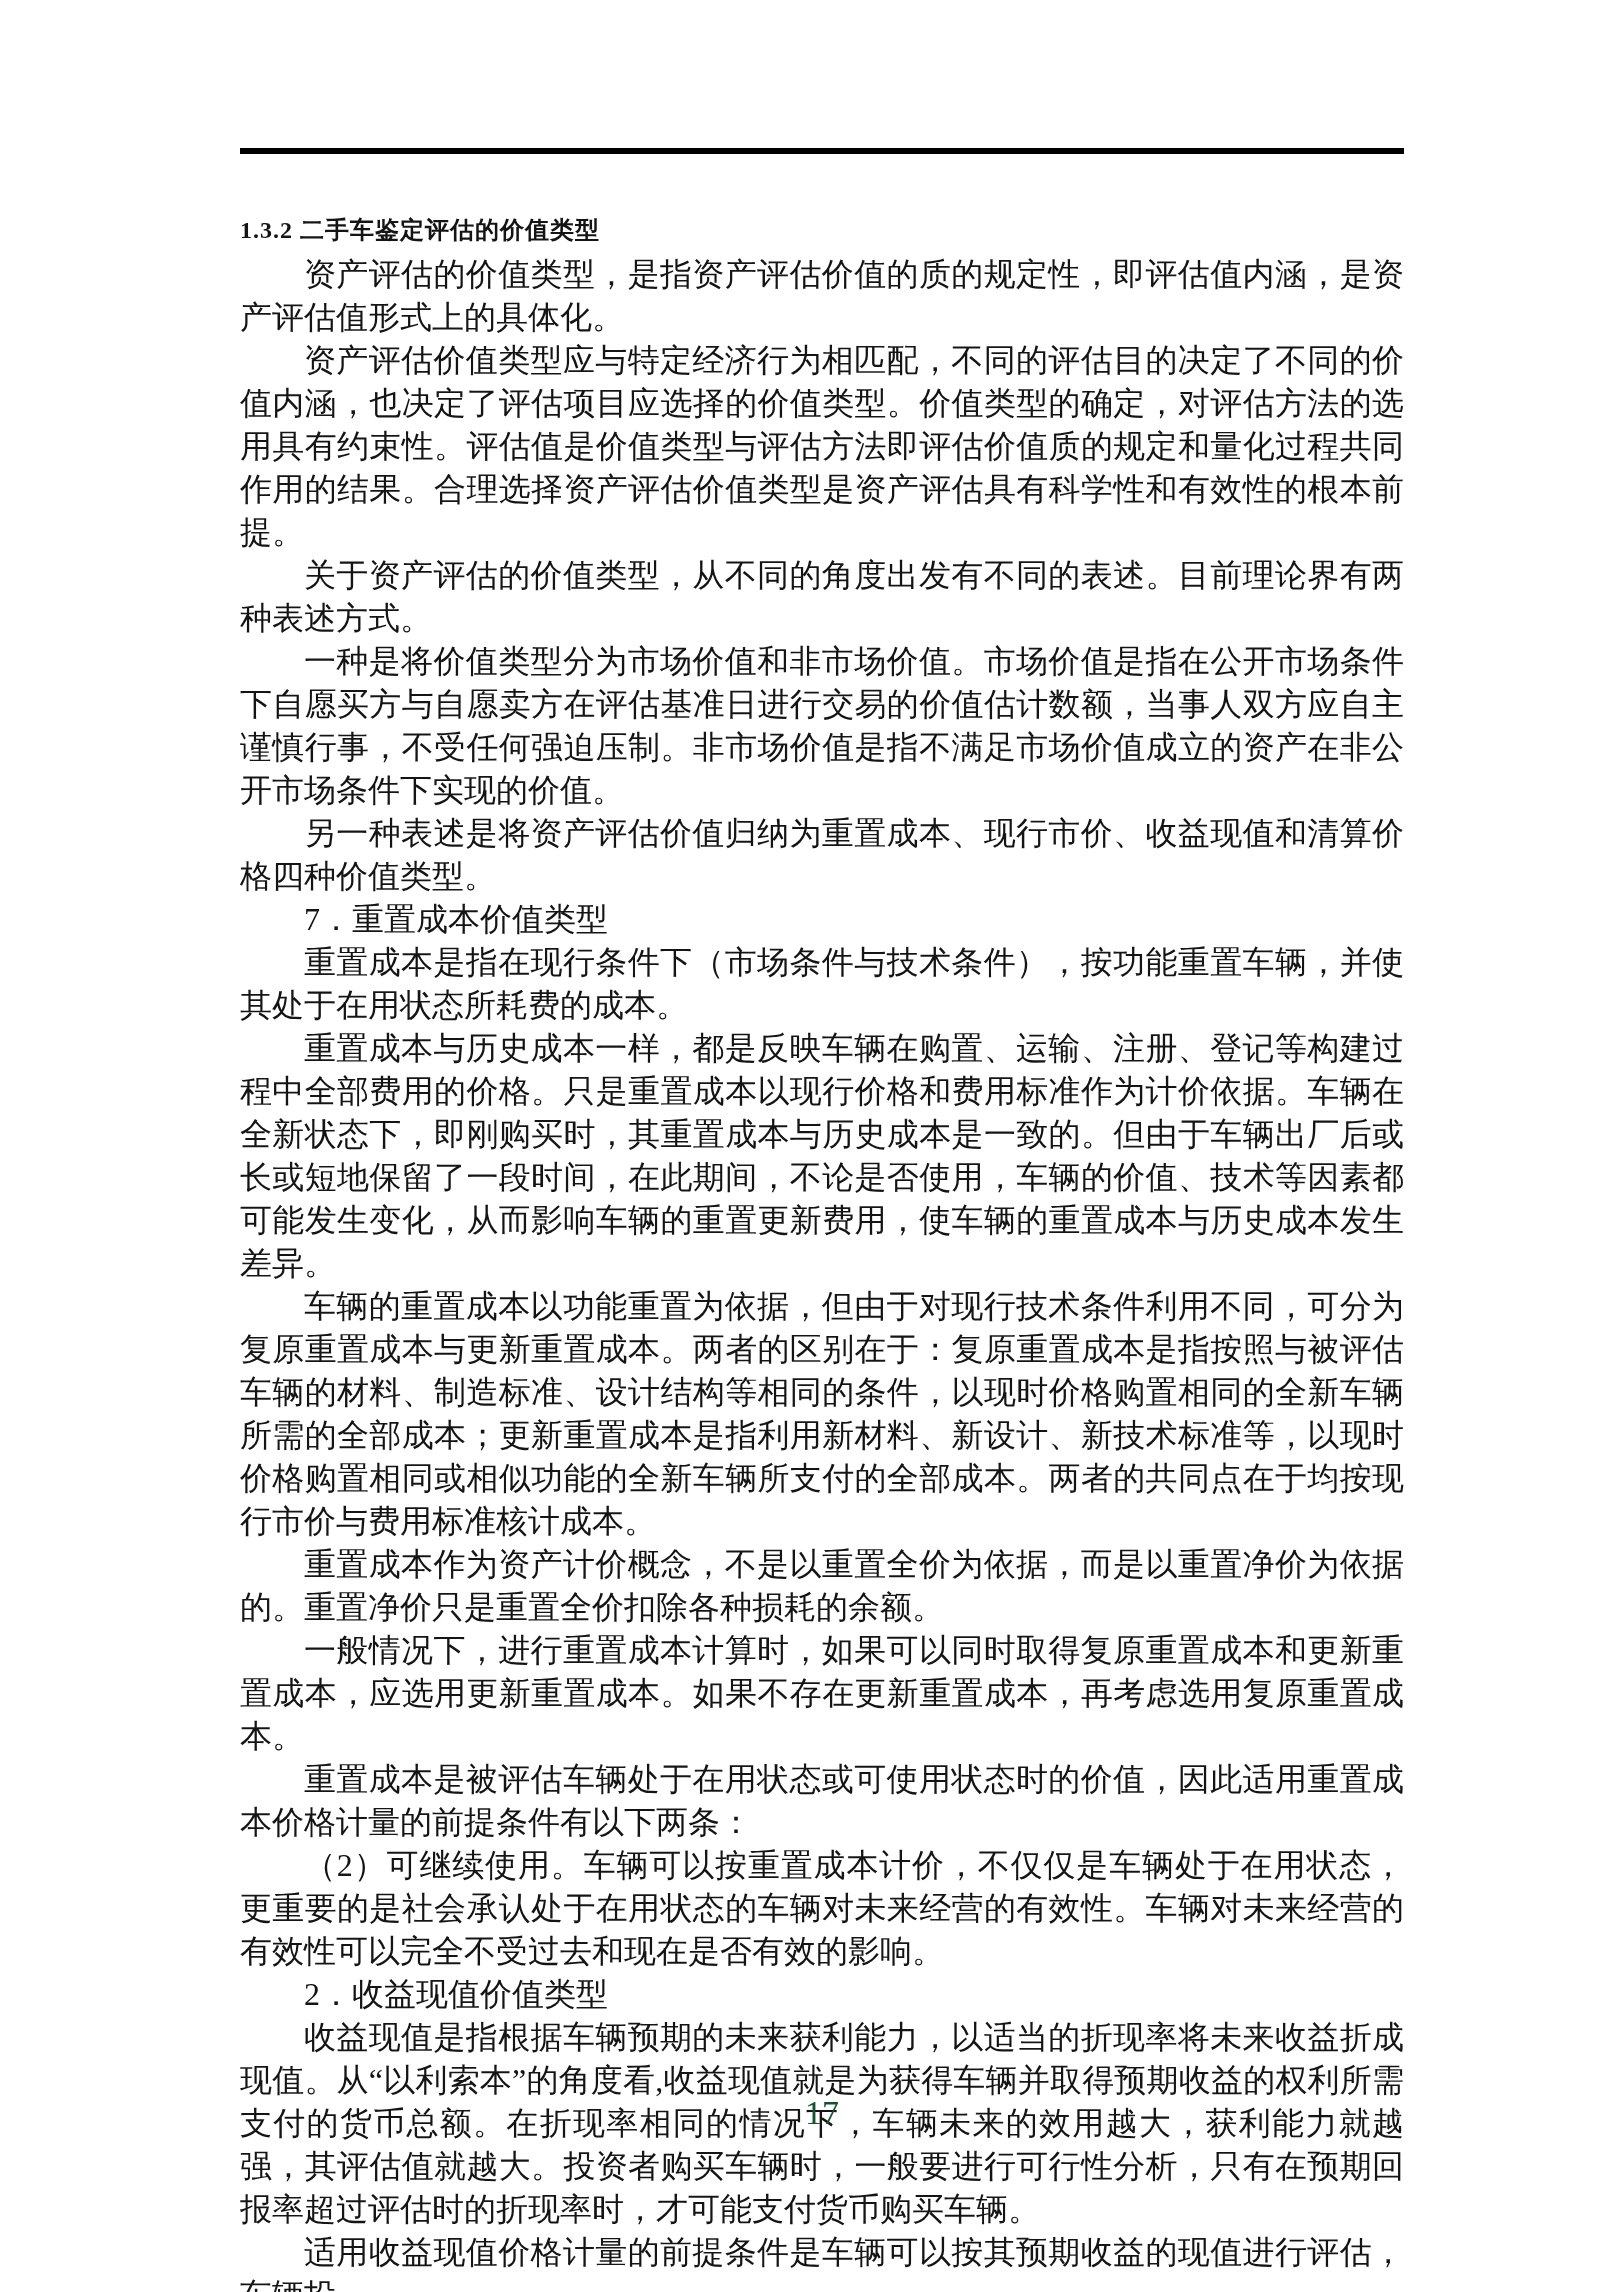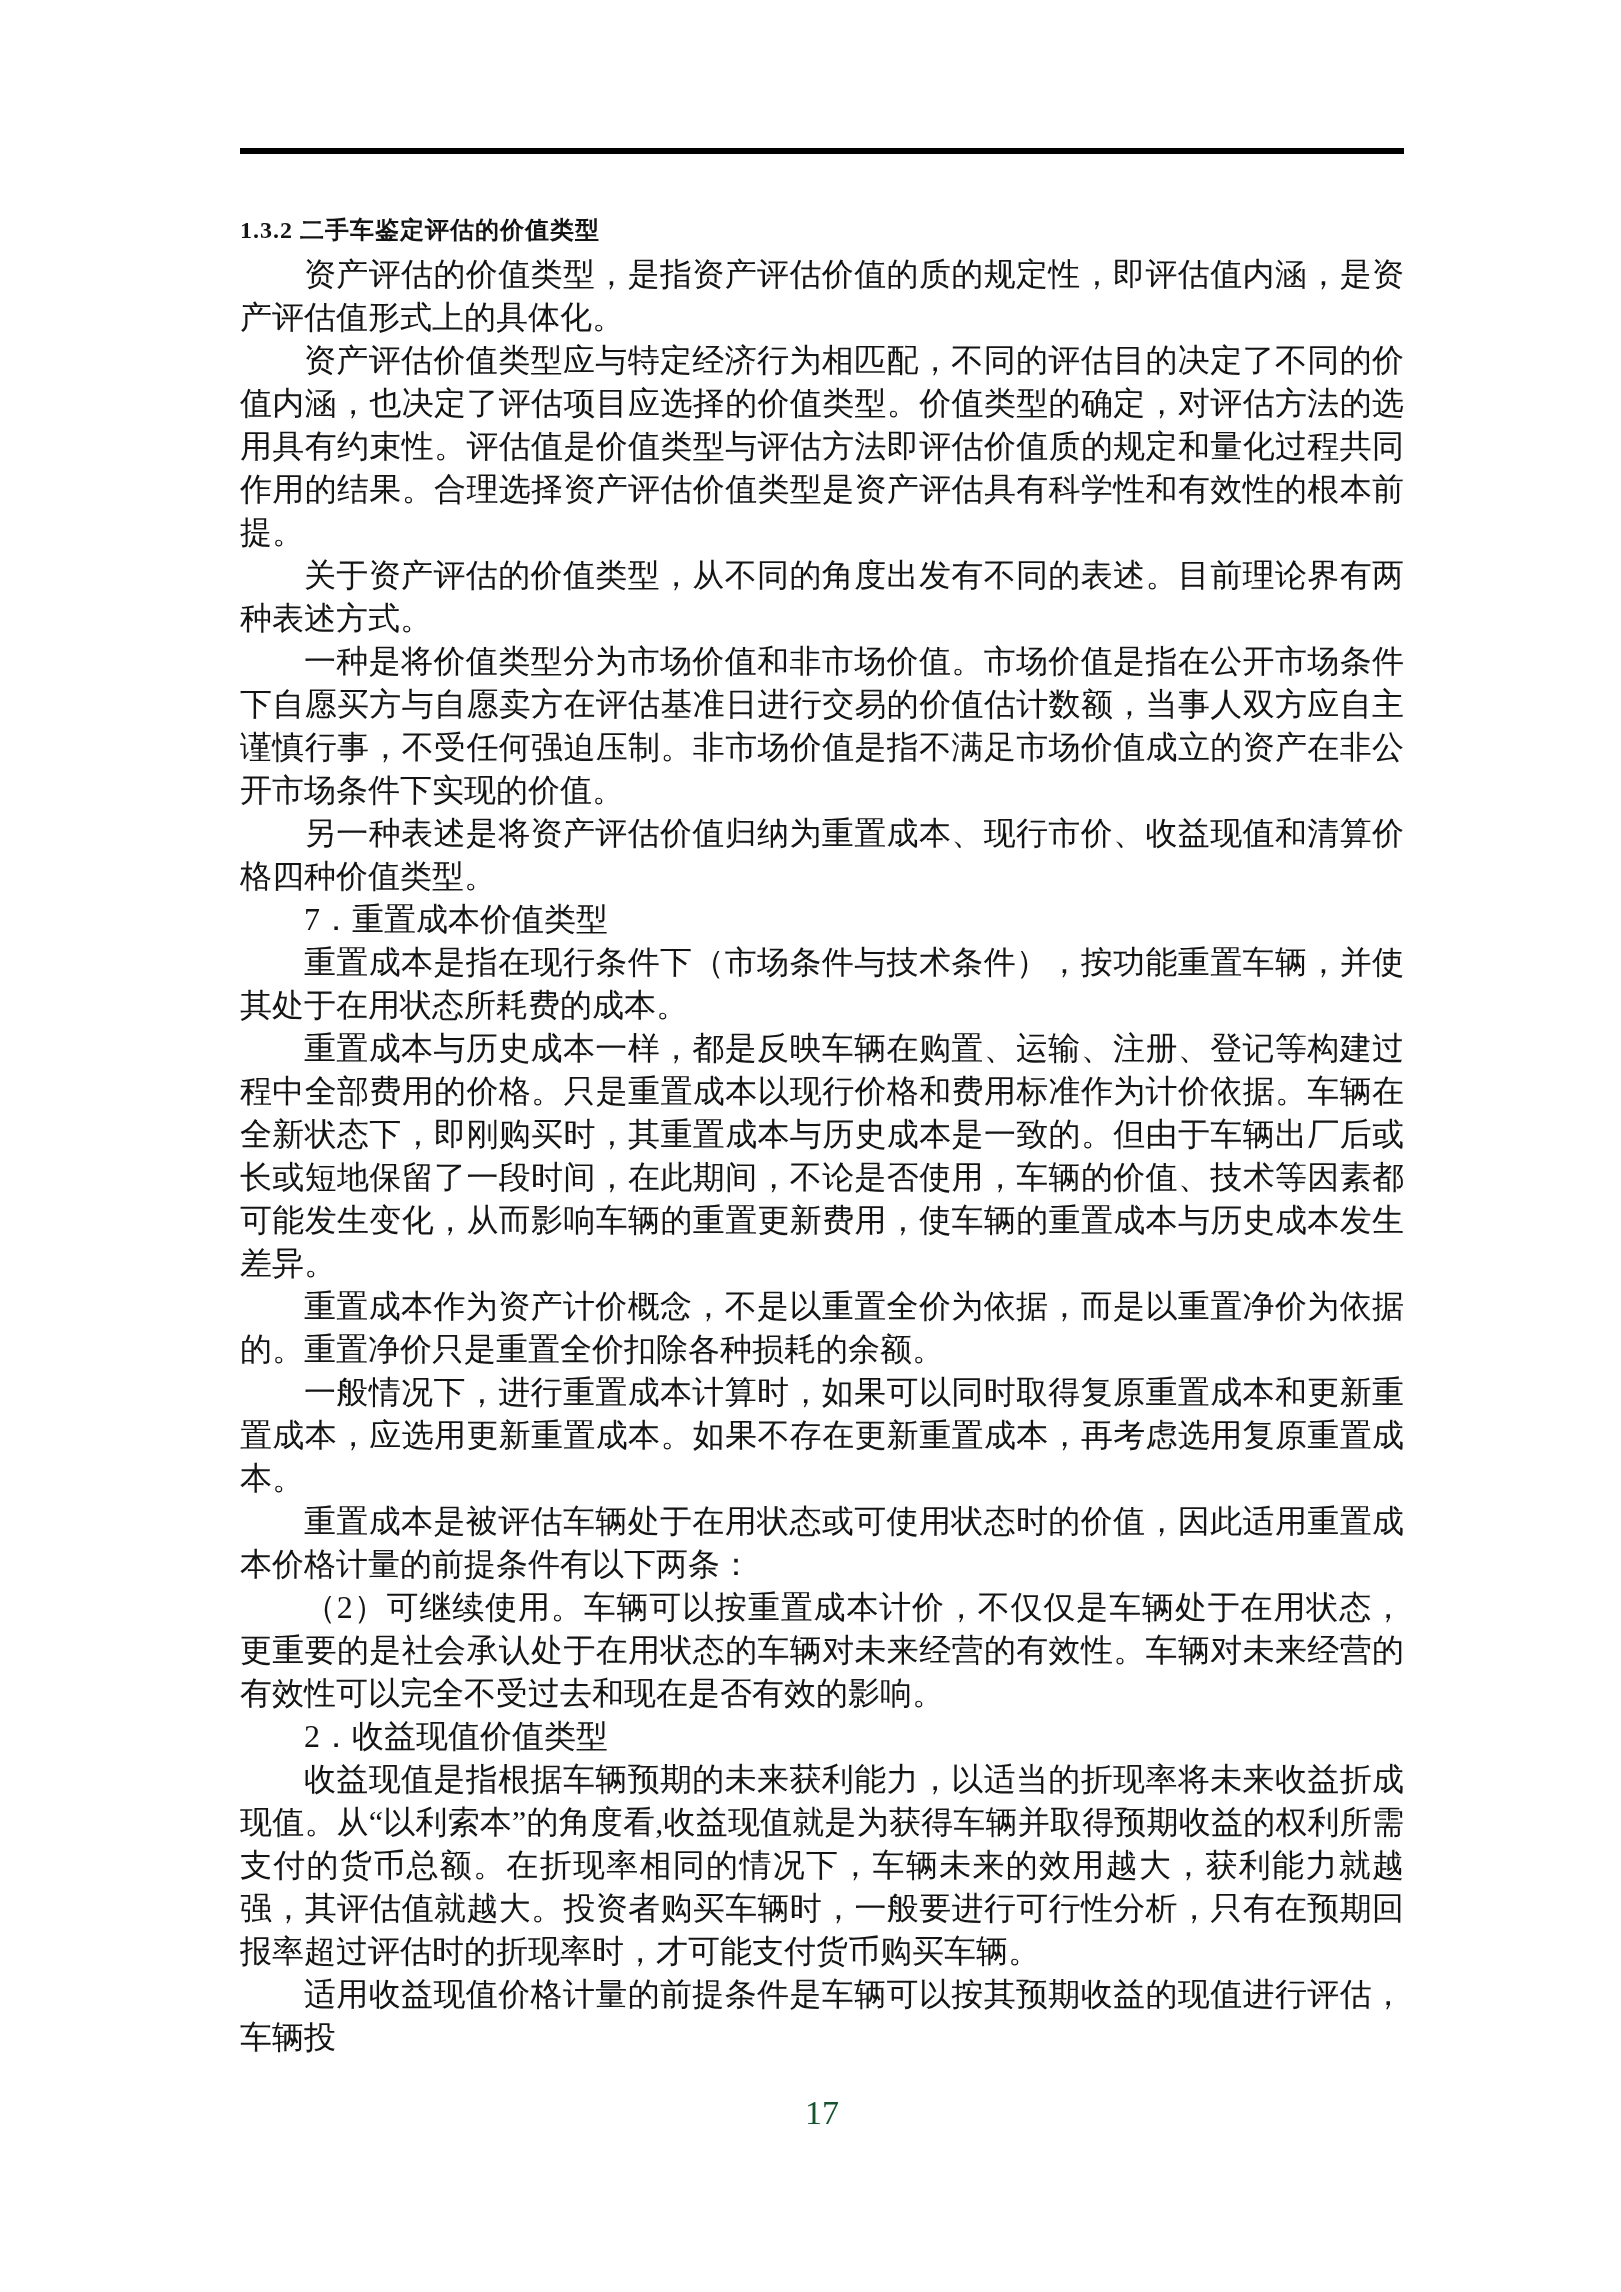--- a/index.html
+++ b/index.html
@@ -67,20 +67,21 @@
     <h1 class="section-heading">1.3.2 二手车鉴定评估的价值类型</h1>
     <div class="paragraphs">
       <p>资产评估的价值类型，是指资产评估价值的质的规定性，即评估值内涵，是资产评估值形式上的具体化。</p>
       <p>资产评估价值类型应与特定经济行为相匹配，不同的评估目的决定了不同的价值内涵，也决定了评估项目应选择的价值类型。价值类型的确定，对评估方法的选用具有约束性。评估值是价值类型与评估方法即评估价值质的规定和量化过程共同作用的结果。合理选择资产评估价值类型是资产评估具有科学性和有效性的根本前提。</p>
       <p>关于资产评估的价值类型，从不同的角度出发有不同的表述。目前理论界有两种表述方式。</p>
       <p>一种是将价值类型分为市场价值和非市场价值。市场价值是指在公开市场条件下自愿买方与自愿卖方在评估基准日进行交易的价值估计数额，当事人双方应自主谨慎行事，不受任何强迫压制。非市场价值是指不满足市场价值成立的资产在非公开市场条件下实现的价值。</p>
       <p>另一种表述是将资产评估价值归纳为重置成本、现行市价、收益现值和清算价格四种价值类型。</p>
       <p>7．重置成本价值类型</p>
       <p>重置成本是指在现行条件下（市场条件与技术条件），按功能重置车辆，并使其处于在用状态所耗费的成本。</p>
       <p>重置成本与历史成本一样，都是反映车辆在购置、运输、注册、登记等构建过程中全部费用的价格。只是重置成本以现行价格和费用标准作为计价依据。车辆在全新状态下，即刚购买时，其重置成本与历史成本是一致的。但由于车辆出厂后或长或短地保留了一段时间，在此期间，不论是否使用，车辆的价值、技术等因素都可能发生变化，从而影响车辆的重置更新费用，使车辆的重置成本与历史成本发生差异。</p>
+      <p>车辆的重置成本以功能重置为依据，但由于对现行技术条件利用不同，可分为复原重置成本与更新重置成本。两者的区别在于：复原重置成本是指按照与被评估车辆的材料、制造标准、设计结构等相同的条件，以现时价格购置相同的全新车辆所需的全部成本；更新重置成本是指利用新材料、新设计、新技术标准等，以现时价格购置相同或相似功能的全新车辆所支付的全部成本。两者的共同点在于均按现行市价与费用标准核计成本。</p>
       <p>重置成本作为资产计价概念，不是以重置全价为依据，而是以重置净价为依据的。重置净价只是重置全价扣除各种损耗的余额。</p>
       <p>一般情况下，进行重置成本计算时，如果可以同时取得复原重置成本和更新重置成本，应选用更新重置成本。如果不存在更新重置成本，再考虑选用复原重置成本。</p>
       <p>重置成本是被评估车辆处于在用状态或可使用状态时的价值，因此适用重置成本价格计量的前提条件有以下两条：</p>
       <p>（2）可继续使用。车辆可以按重置成本计价，不仅仅是车辆处于在用状态，更重要的是社会承认处于在用状态的车辆对未来经营的有效性。车辆对未来经营的有效性可以完全不受过去和现在是否有效的影响。</p>
       <p>2．收益现值价值类型</p>
       <p>收益现值是指根据车辆预期的未来获利能力，以适当的折现率将未来收益折成现值。从“以利索本”的角度看,收益现值就是为获得车辆并取得预期收益的权利所需支付的货币总额。在折现率相同的情况下，车辆未来的效用越大，获利能力就越强，其评估值就越大。投资者购买车辆时，一般要进行可行性分析，只有在预期回报率超过评估时的折现率时，才可能支付货币购买车辆。</p>
       <p>适用收益现值价格计量的前提条件是车辆可以按其预期收益的现值进行评估，车辆投</p>
     </div>
   </div>
   <div class="page-number">17</div>

